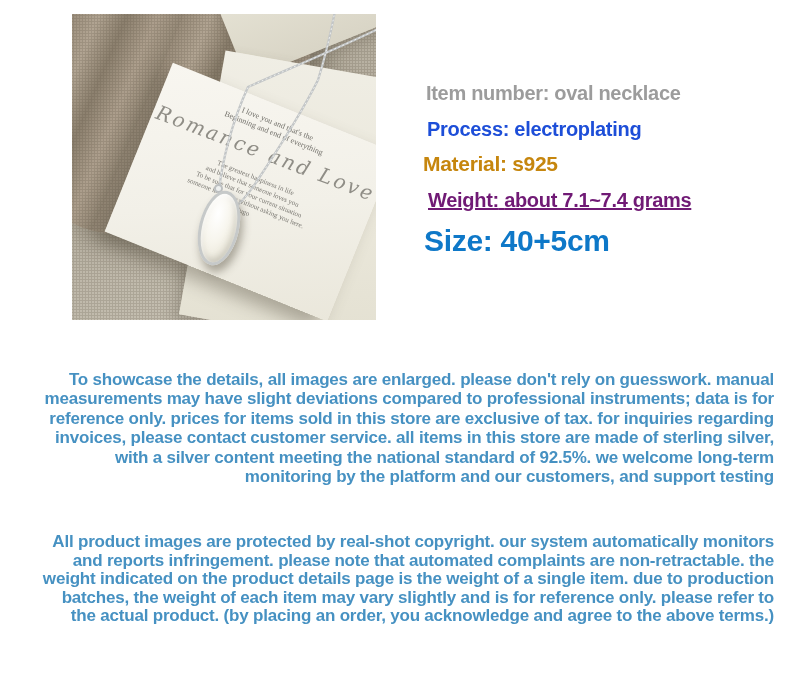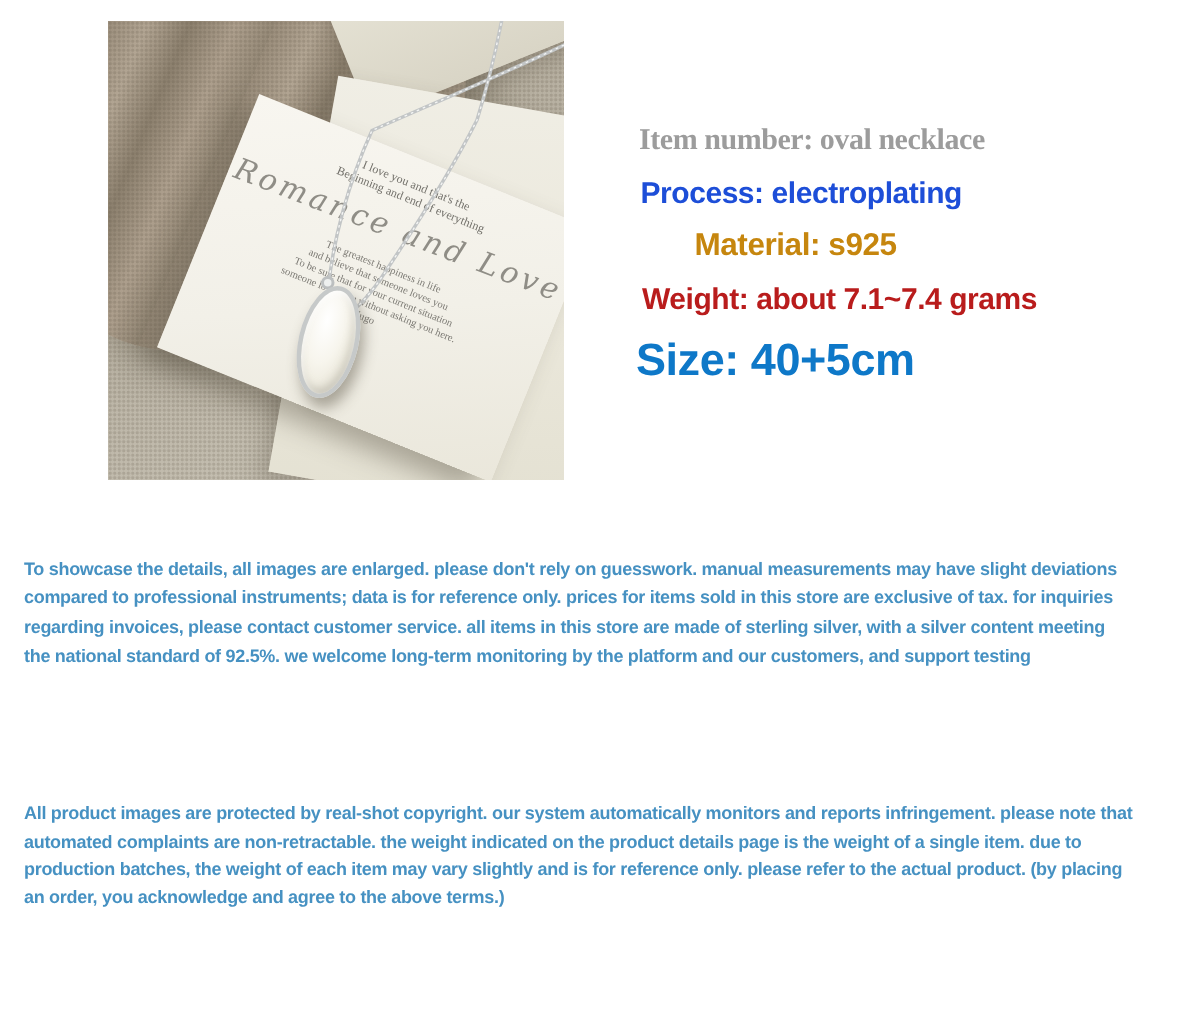--- a/index.html
+++ b/index.html
@@ -98,23 +98,23 @@
   
   .spec { position: absolute; font-weight: bold; white-space: nowrap; letter-spacing: -0.3px; }
   .spec-1 { left: 426px; top: 82px;  font-size: 20px; }
   .spec-2 { left: 427px; top: 118px; font-size: 20px; }
   .spec-3 { left: 423px; top: 152px; font-size: 21px; }
   .spec-4 { left: 428px; top: 189px; font-size: 20px; }
   .spec-5 { left: 424px; top: 224px; font-size: 30px; }
 
   
   .disc {
-    position: absolute; left: 16px; width: 740px;
-    text-align: left; font-weight: bold;
-    font-size: 12px; letter-spacing: -0.2px;
+    position: absolute; left: 34px; width: 740px;
+    text-align: right; font-weight: bold;
+    font-size: 17px; letter-spacing: -0.2px;
   }
   .disc-1 { top: 370px; line-height: 19.4px; }
   .disc-2 { top: 533px; line-height: 18.5px; }
 </style>
 </head>
 <body>
 
 <div class="page">
 
   <div class="photo">
@@ -143,33 +143,33 @@
       <path d="M263,-3 C257,28 251,50 246,66 C228,102 203,140 185,167 C176,181 166,192 157,198" fill="none" stroke="#c2c5c6" stroke-width="2.3" stroke-linecap="round"></path>
       <path d="M304,16 C262,36 205,60 176,73 C160,108 150,147 147,177" fill="none" stroke="#f4f5f4" stroke-width="0.9" stroke-dasharray="1.8 2.6"></path>
       <path d="M263,-3 C257,28 251,50 246,66 C228,102 203,140 185,167 C176,181 166,192 157,198" fill="none" stroke="#f4f5f4" stroke-width="0.9" stroke-dasharray="1.8 2.6"></path>
     </svg>
 
     <div class="bail"></div>
     <div class="pendant"></div>
   </div>
 
   <div>
-    <div class="spec spec-1" style="color: rgb(156, 156, 156); font-family: Liberation Serif, serif;">
+    <div class="spec spec-1" style="color: rgb(156, 156, 156);">
       <span>Item number:</span>
       <span>oval necklace</span>
     </div>
     <div class="spec spec-2" style="color: #1d4ed8;">
       <span>Process:</span>
       <span>electroplating</span>
     </div>
-    <div class="spec spec-3" style="color: rgb(198, 134, 14); margin-left: 40px;">
+    <div class="spec spec-3" style="color: rgb(198, 134, 14);">
       <span>Material:</span>
       <span>s925</span>
     </div>
-    <div class="spec spec-4" style="color: #b91c1c;">
+    <div class="spec spec-4" style="color: #701a75; text-decoration: underline;">
       <span>Weight:</span>
       <span>about 7.1~7.4 grams</span>
     </div>
     <div class="spec spec-5" style="color: rgb(14, 120, 200);">
       <span>Size:</span>
       <span>40+5cm</span>
     </div>
   </div>
 
   <div class="disc disc-1" style="color: rgb(70, 145, 194);">To showcase the details, all images are enlarged. please don't rely on guesswork. manual measurements may have slight deviations compared to professional instruments; data is for reference only. prices for items sold in this store are exclusive of tax. for inquiries regarding invoices, please contact customer service. all items in this store are made of sterling silver, with a silver content meeting the national standard of 92.5%. we welcome long-term monitoring by the platform and our customers, and support testing</div>

